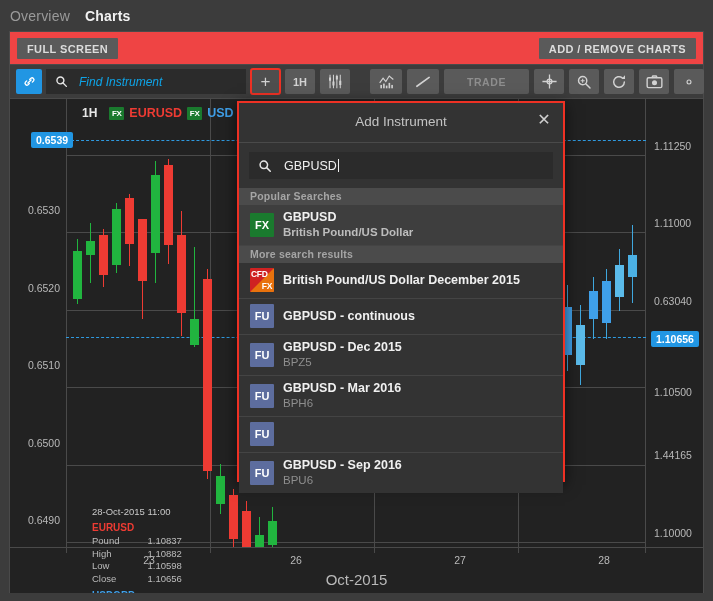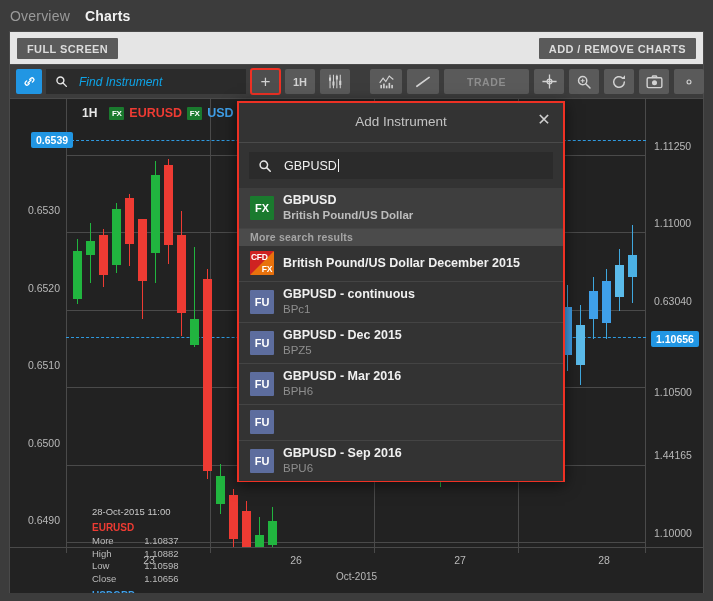--- a/index.html
+++ b/index.html
@@ -15,21 +15,21 @@
   .tabstrip{position:absolute;left:0;top:0;width:713px;height:32px;background:#3c3c3c;}
   .tab{position:absolute;top:8px;font-size:14px;letter-spacing:.2px;cursor:pointer;}
   .tab.overview{left:10px;color:#9a9a9a;font-weight:400;}
   .tab.charts{left:85px;color:#f2f2f2;font-weight:bold;}
 
   
   .panel{position:absolute;left:9px;top:31px;width:695px;height:562px;
          background:#2b2b2b;border:1px solid #4a4a4a;box-sizing:border-box;}
 
   
-  .toprow{position:absolute;left:0;top:0;width:693px;height:33px;background:#e5e5e5;
+  .toprow{position:absolute;left:0;top:0;width:693px;height:33px;background:#ef4444;
           border-bottom:1px solid #4a4a4a;box-sizing:border-box;}
   .btn-grey{position:absolute;background:#5a5a5a;color:#dcdcdc;border:none;
             font-family:"Liberation Sans",sans-serif;font-size:11px;font-weight:bold;
             letter-spacing:.4px;cursor:pointer;border-radius:1px;}
   .btn-fullscreen{left:7px;top:6px;height:21px;padding:0 10px;}
   .btn-addremove{right:7px;top:6px;height:21px;padding:0 10px;}
 
   
   .toolbar{position:absolute;left:0;top:33px;width:693px;height:34px;background:#3c3c3c;
            border-bottom:1px solid #4a4a4a;box-sizing:border-box;}
@@ -56,21 +56,21 @@
   .axis-r{position:absolute;left:636px;top:0;width:57px;height:448px;}
   .axlab{position:absolute;font-size:10.5px;color:#b9b9b9;white-space:nowrap;}
   .axlab.l{right:6px;text-align:right;}
   .axlab.r{left:8px;}
   .tag{position:absolute;background:#2196e3;color:#fff;font-size:10.5px;font-weight:bold;
        padding:2px 5px;border-radius:2px;white-space:nowrap;}
 
   .axis-x{position:absolute;left:0;top:448px;width:693px;height:46px;background:#222222;
           border-top:1px solid #4a4a4a;}
   .xlab{position:absolute;top:6px;font-size:10.5px;color:#b9b9b9;transform:translateX(-50%);}
-  .xmonth{position:absolute;top:23px;left:50%;transform:translateX(-50%);font-size:10px;color:#b9b9b9;}
+  .xmonth{position:absolute;top:23px;left:50%;transform:translateX(-50%);font-size:15px;color:#b9b9b9;}
   .xtick{position:absolute;top:0;width:1px;height:5px;background:#4a4a4a;}
 
   
   .chdr{position:absolute;top:7px;display:flex;align-items:center;gap:5px;z-index:4;}
   .chdr .tf{color:#e8e8e8;font-size:12px;font-weight:bold;margin-right:7px;}
   .badge-fx{width:15px;height:13px;background:#1a7a2e;color:#fff;font-size:8px;font-weight:bold;
             display:flex;align-items:center;justify-content:center;border-radius:1px;letter-spacing:-.3px;}
   .sym{font-size:12.5px;font-weight:bold;}
   .sym.red{color:#ee3b33;}
   .sym.blue{color:#3f9fe8;}
@@ -488,21 +488,21 @@
         <div class="axlab r" style="top:428px;">1.10000</div>
       </div>
 
       <div class="ohlc">
         <div class="dt">28-Oct-2015 11:00</div>
 
         <div class="nm red">EURUSD</div>
         <table>
           <tbody>
               <tr>
-                <td class="k">More</td>
+                <td class="k">Pound</td>
                 <td class="v">1.10837</td>
               </tr>
           <tr>
                 <td class="k">High</td>
                 <td class="v">1.10882</td>
               </tr>
           <tr>
                 <td class="k">Low</td>
                 <td class="v">1.10598</td>
               </tr>
@@ -546,20 +546,21 @@
                 <circle cx="10" cy="10" r="6.4"></circle>
                 <path d="M14.8 14.8 L21 21" stroke-linecap="round"></path>
               </g>
             </svg>
         </span>
         <span class="sval">GBPUSD</span>
           <span class="caret"></span>
       </div>
     </div>
 
+    <div class="grp">Popular Searches</div>
     <div class="row hl">
       <div class="ico fx">FX</div>
       <div class="rtxt">
         <div class="r1">GBPUSD</div>
         <div class="r2">British Pound/US Dollar</div>
       </div>
     </div>
 
     <div class="grp">More search results</div>
 
@@ -571,21 +572,20 @@
       </div>
       <div class="rtxt">
         <div class="r1">British Pound/US Dollar December 2015</div>
       </div>
     </div>
 
     <div class="row">
       <div class="ico fu">FU</div>
       <div class="rtxt">
         <div class="r1">GBPUSD - continuous</div>
-        <div class="r2 dim">BPc1</div>
       </div>
     </div>
 
     <div class="row">
       <div class="ico fu">FU</div>
       <div class="rtxt">
         <div class="r1">GBPUSD - Dec 2015</div>
         <div class="r2 dim">BPZ5</div>
       </div>
     </div>

